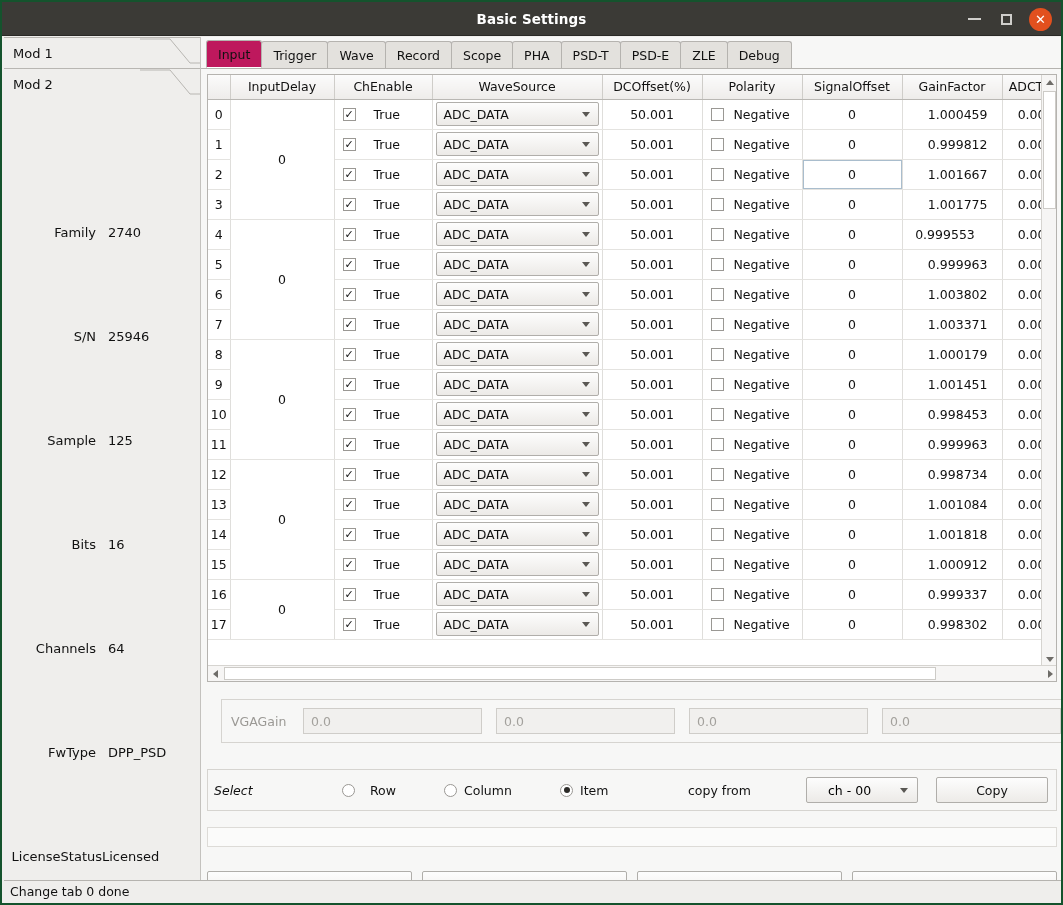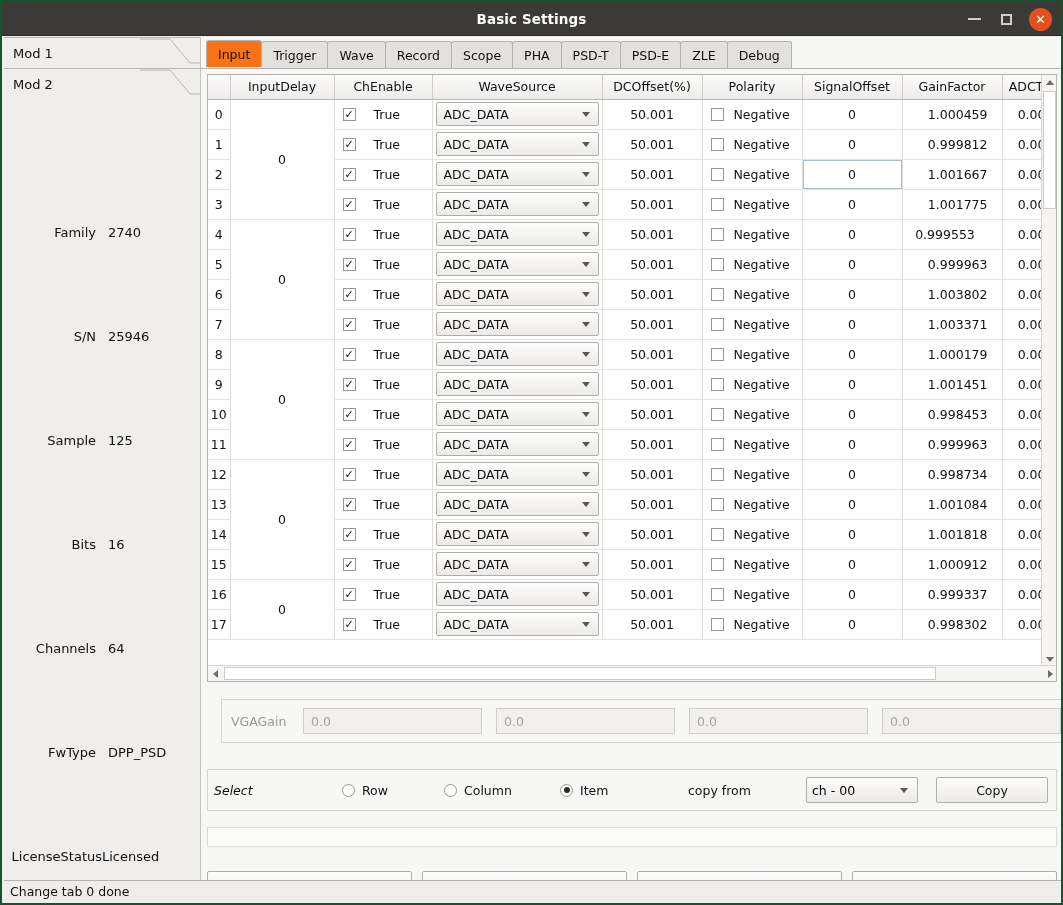--- a/index.html
+++ b/index.html
@@ -111,21 +111,21 @@
     padding: 0 11px;
     display: flex; align-items: center;
     font-size: 12.5px; color: #111;
     background: #e3e1dd;
     border: 1px solid #b5b3af;
     border-bottom: none;
     margin-right: -1px;
     border-radius: 3px 3px 0 0;
   }
   .tab.active {
-    background: #f97316;
+    background: #be185d;
     height: 28px;
     border-bottom: 1px solid #ffffff;
     position: relative; z-index: 3;
   }
 
   
   #table-wrap {
     position: absolute; left: 6px; top: 37px;
     width: 850px; height: 608px;
     background: #ffffff;
@@ -276,29 +276,29 @@
   #select-label { margin-left: 6px; width: 110px; font-size: 12.5px; color:#111;font-style:italic; }
   .radio-wrap { display: flex; align-items: center; font-size: 12.5px; color: #111; }
   .radio {
     width: 13px; height: 13px; border-radius: 50%;
     border: 1px solid #9a9894; background: #fff;
     display: inline-flex; align-items: center; justify-content: center;
     margin-right: 7px; flex: none;
   }
   .radio .dot { width: 6px; height: 6px; border-radius: 50%; background: #2c2b28; display: none; }
   .radio.on .dot { display: block; }
-  #rw-row { margin-left: 18px; width: 102px; }
+  #rw-row { margin-left: 18px; width: 102px; gap: 8px; }
   #rw-col { width: 116px; }
   #rw-item { width: 128px; }
   #copy-from-label { font-size: 12.5px; color: #111; width: 118px; }
   #copyfrom-combo {
     width: 112px; height: 26px;
     border: 1px solid #b0aeaa; border-radius: 2px;
     background: linear-gradient(#fdfdfd, #eceae7);
-    display: flex; align-items: center; padding-left: 5px;
+    display: flex; align-items: center; padding-left: 21px;
     font-size: 12.5px; position: relative;
   }
   #copyfrom-combo .chev {
     position: absolute; right: 9px; top: 10px;
     width: 0; height: 0;
     border-left: 4px solid transparent; border-right: 4px solid transparent;
     border-top: 5px solid #5a5854;
   }
   #copy-button {
     margin-left: 18px;

